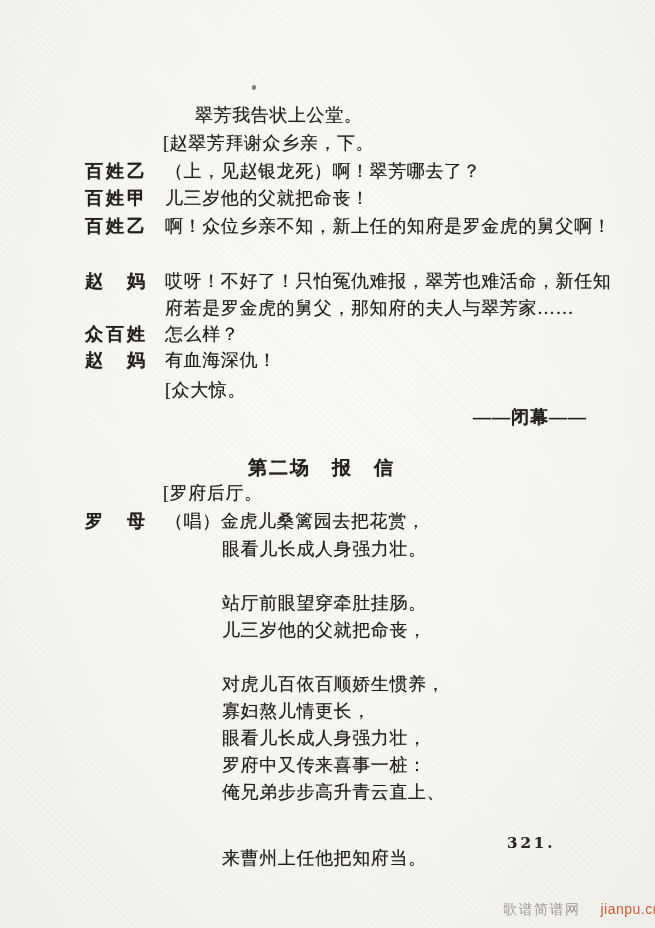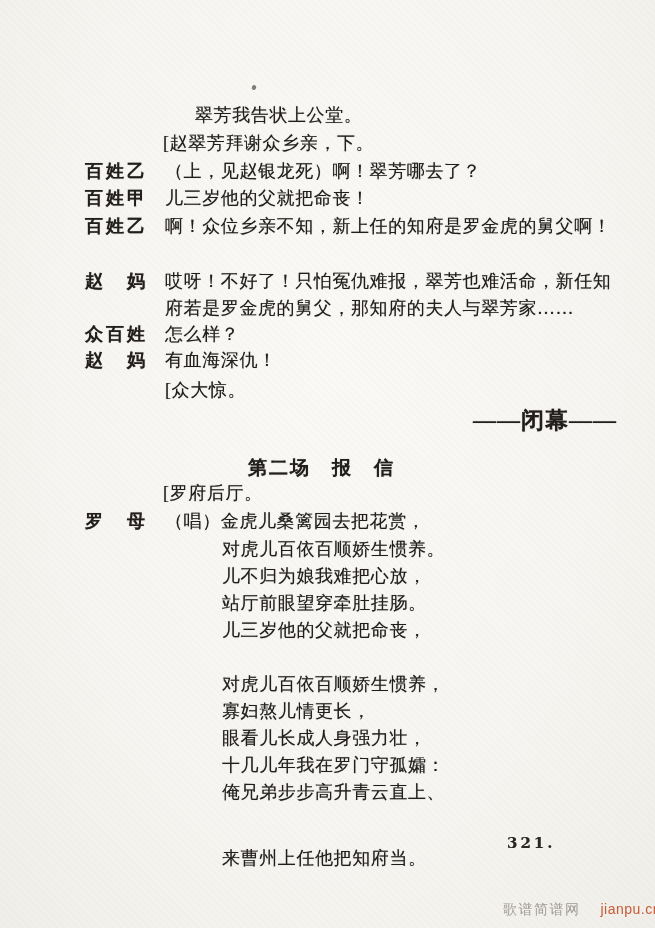--- a/index.html
+++ b/index.html
@@ -21,21 +21,21 @@
     font-weight:bold;font-size:18px;letter-spacing:3px;
     text-shadow:0 0 0.7px rgba(20,18,16,0.55);
   }
   .txt{
     position:absolute;top:0;font-size:18px;letter-spacing:0.6px;
     text-shadow:0 0 0.7px rgba(20,18,16,0.5);
   }
   .x163{left:163px;} .x165{left:165px;} .x195{left:195px;} .x222{left:222px;}
   .curtain{
     position:absolute;left:473px;top:405px;
-    font-size:23px;font-weight:bold;letter-spacing:1px;
+    font-size:18px;font-weight:bold;letter-spacing:1px;
     text-shadow:0 0 0.8px rgba(20,18,16,0.6);white-space:nowrap;
   }
   .heading{
     position:absolute;left:248px;top:455px;
     font-size:19px;font-weight:bold;letter-spacing:2px;
     text-shadow:0 0 0.8px rgba(20,18,16,0.6);white-space:nowrap;
   }
   .page-number{
     position:absolute;left:507px;top:834px;
     font-family:"DejaVu Serif","Liberation Serif",serif;
@@ -104,42 +104,39 @@
   <div class="heading">第二场　报　信</div>
 
   <div class="line" style="top:481px">
     <span class="txt x163">[罗府后厅。</span>
   </div>
   <div class="line" style="top:509px">
     <span class="spk">罗　母</span>
     <span class="txt x165">（唱）金虎儿桑篱园去把花赏，</span>
   </div>
   <div class="line" style="top:537px">
-    <span class="txt x222">对虎儿百依百顺娇生惯养。</span>
-  </div>
-  <div class="line" style="top:564px">
-    <span class="txt x222">儿不归为娘我难把心放，</span>
+    <span class="txt x222">眼看儿长成人身强力壮。</span>
   </div>
   <div class="line" style="top:591px">
     <span class="txt x222">站厅前眼望穿牵肚挂肠。</span>
   </div>
   <div class="line" style="top:618px">
     <span class="txt x222">儿三岁他的父就把命丧，</span>
   </div>
   <div class="line" style="top:672px">
     <span class="txt x222">对虎儿百依百顺娇生惯养，</span>
   </div>
   <div class="line" style="top:726px">
     <span class="txt x222">眼看儿长成人身强力壮，</span>
   </div>
   <div class="line" style="top:699px">
     <span class="txt x222">寡妇熬儿情更长，</span>
   </div>
   <div class="line" style="top:753px">
-    <span class="txt x222">十几儿年我在罗门守孤孀：</span>
+    <span class="txt x222">罗府中又传来喜事一桩：</span>
   </div>
   <div class="line" style="top:780px">
     <span class="txt x222">俺兄弟步步高升青云直上、</span>
   </div>
   <div class="line" style="top:846px">
     <span class="txt x222">来曹州上任他把知府当。</span>
   </div>
 
   <div class="page-number">321.</div>
 

